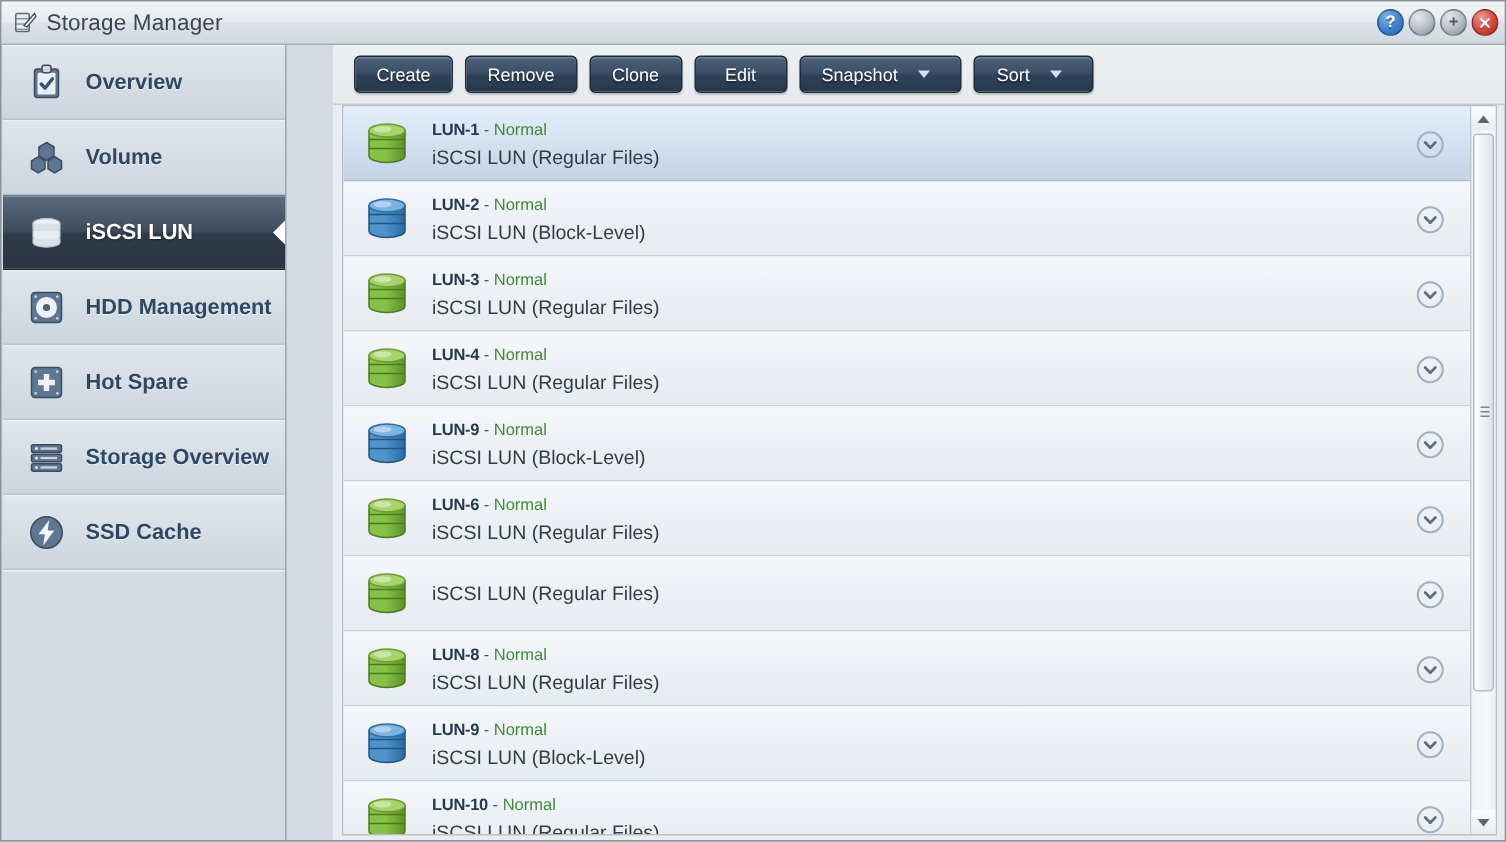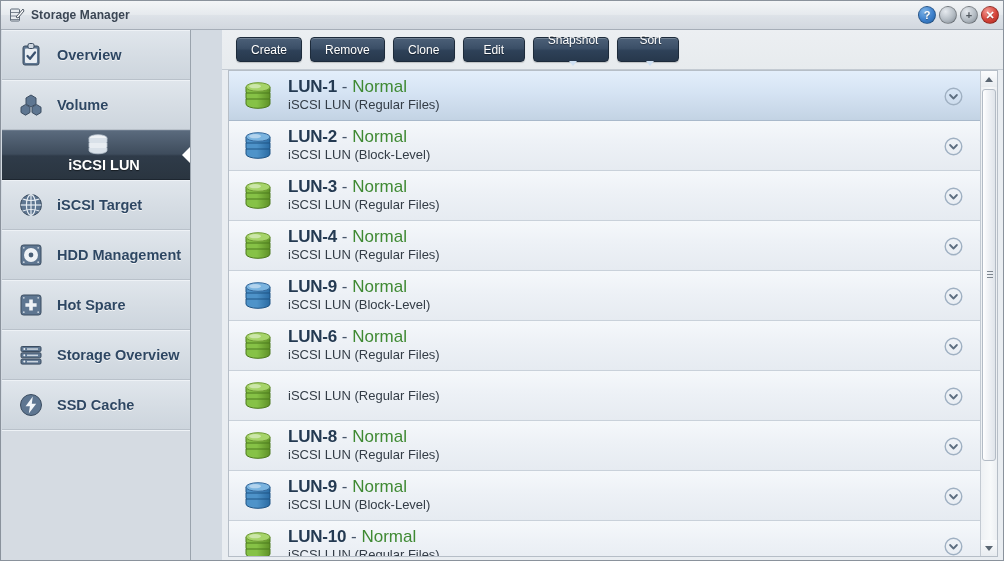--- a/index.html
+++ b/index.html
@@ -34,22 +34,22 @@
     display: flex;
     align-items: center;
   }
   .title-icon {
     width: 16px; height: 16px;
     margin-left: 8px; margin-right: 6px;
     position: relative;
     flex: 0 0 auto;
   }
   .title-text {
-    font-size: 12px;
-    font-weight: bold;
+    font-size: 15px;
+    font-weight: normal;
     color: #3b4654;
     letter-spacing: 0.1px;
   }
   .title-buttons {
     position: absolute;
     right: 6px; top: 5px;
     display: flex;
     gap: 3px;
   }
   .tbtn {
@@ -101,21 +101,20 @@
   .side-item .lbl {
     font-size: 14.5px;
     font-weight: bold;
     color: #2e4763;
     text-shadow: 0 1px 0 rgba(255,255,255,0.7);
   }
   .side-item.active {
     background: linear-gradient(to bottom, #5a6a7d 0%, #3e4c5c 48%, #2f3b49 52%, #2a3540 100%);
     border-top: 1px solid #6b7a8c;
     border-bottom: 1px solid #1d2630;
-    flex-direction: column;
   }
   .side-item.active .lbl {
     color: #ffffff;
     text-shadow: 0 1px 1px rgba(0,0,0,0.5);
   }
   .side-item.active::after {
     content: "";
     position: absolute;
     right: -1px; top: 50%;
     margin-top: -9px;
@@ -163,21 +162,21 @@
     box-shadow: inset 0 1px 0 rgba(255,255,255,0.22), 0 1px 1px rgba(0,0,0,0.18);
     color: #ffffff;
     font-size: 12px;
     display: flex;
     align-items: center;
     justify-content: center;
     cursor: pointer;
     text-shadow: 0 1px 1px rgba(0,0,0,0.45);
     white-space: nowrap;
   }
-  .tb-btn.dd { padding-right: 10px; gap: 14px; flex-direction: column; }
+  .tb-btn.dd { padding-right: 20px; gap: 14px; }
   .tb-btn .caret {
     width: 0; height: 0;
     border-left: 4px solid transparent;
     border-right: 4px solid transparent;
     border-top: 5px solid #cfe0f2;
   }
 
   
   .list-wrap {
     position: absolute;
@@ -208,21 +207,21 @@
   .row.selected {
     background: linear-gradient(to bottom, #e3eefb 0%, #d5e3f3 45%, #c3d3e4 100%);
     border-bottom: 1px solid #a9b9cb;
   }
   .row .db {
     width: 32px; height: 32px;
     margin-right: 14px;
     flex: 0 0 auto;
   }
   .row .info { display: flex; flex-direction: column; justify-content: center; gap: 2px; }
-  .row .r1 { font-size: 17px; line-height: 16px; }
+  .row .r1 { font-size: 11px; line-height: 16px; }
   .row .r1 .name { font-weight: bold; color: #243a52; letter-spacing: -0.2px; }
   .row .r1 .sep  { color: #46556a; }
   .row .r1 .status { color: #3f8a33; }
   .row .r2 { font-size: 13px; color: #333c46; line-height: 16px; }
   .row .expander {
     position: absolute;
     right: 18px; top: 50%;
     margin-top: -9px;
     width: 19px; height: 19px;
   }
@@ -332,35 +331,20 @@
         <svg viewBox="0 0 26 26">
           <ellipse cx="13" cy="7" rx="9" ry="3.3" fill="#eef2f6" stroke="#b9c4cf" stroke-width="0.8"></ellipse>
           <path d="M4 7 v4 a9 3.3 0 0 0 18 0 v-4" fill="#d9e1e9" stroke="#b9c4cf" stroke-width="0.8"></path>
           <path d="M4 12 v4 a9 3.3 0 0 0 18 0 v-4" fill="#e8edf2" stroke="#b9c4cf" stroke-width="0.8"></path>
           <path d="M4 17 v2.5 a9 3.3 0 0 0 18 0 V17" fill="#d9e1e9" stroke="#b9c4cf" stroke-width="0.8"></path>
         </svg>
       </span>
       <span class="lbl">iSCSI LUN</span>
     </div>
 
-    <div class="side-item">
-      <span class="ico">
-        <svg viewBox="0 0 26 26">
-          <circle cx="13" cy="13" r="10.5" fill="#5e7691" stroke="#3b4c60" stroke-width="1"></circle>
-          <g stroke="#e7edf3" stroke-width="1.2" fill="none">
-            <ellipse cx="13" cy="13" rx="4.6" ry="10.3"></ellipse>
-            <line x1="2.6" y1="13" x2="23.4" y2="13"></line>
-            <path d="M4.6 7 Q13 10 21.4 7"></path>
-            <path d="M4.6 19 Q13 16 21.4 19"></path>
-            <line x1="13" y1="2.5" x2="13" y2="23.5"></line>
-          </g>
-        </svg>
-      </span>
-      <span class="lbl">iSCSI Target</span>
-    </div>
 
     <div class="side-item">
       <span class="ico">
         <svg viewBox="0 0 26 26">
           <rect x="3" y="3" width="20" height="20" rx="2.5" fill="#5e7691" stroke="#3b4c60" stroke-width="1"></rect>
           <circle cx="13" cy="13" r="7" fill="#eef2f6"></circle>
           <circle cx="13" cy="13" r="2.4" fill="#4a5f77"></circle>
           <circle cx="5.8" cy="5.8" r="0.9" fill="#cbd5df"></circle>
           <circle cx="20.2" cy="5.8" r="0.9" fill="#cbd5df"></circle>
           <circle cx="5.8" cy="20.2" r="0.9" fill="#cbd5df"></circle>

